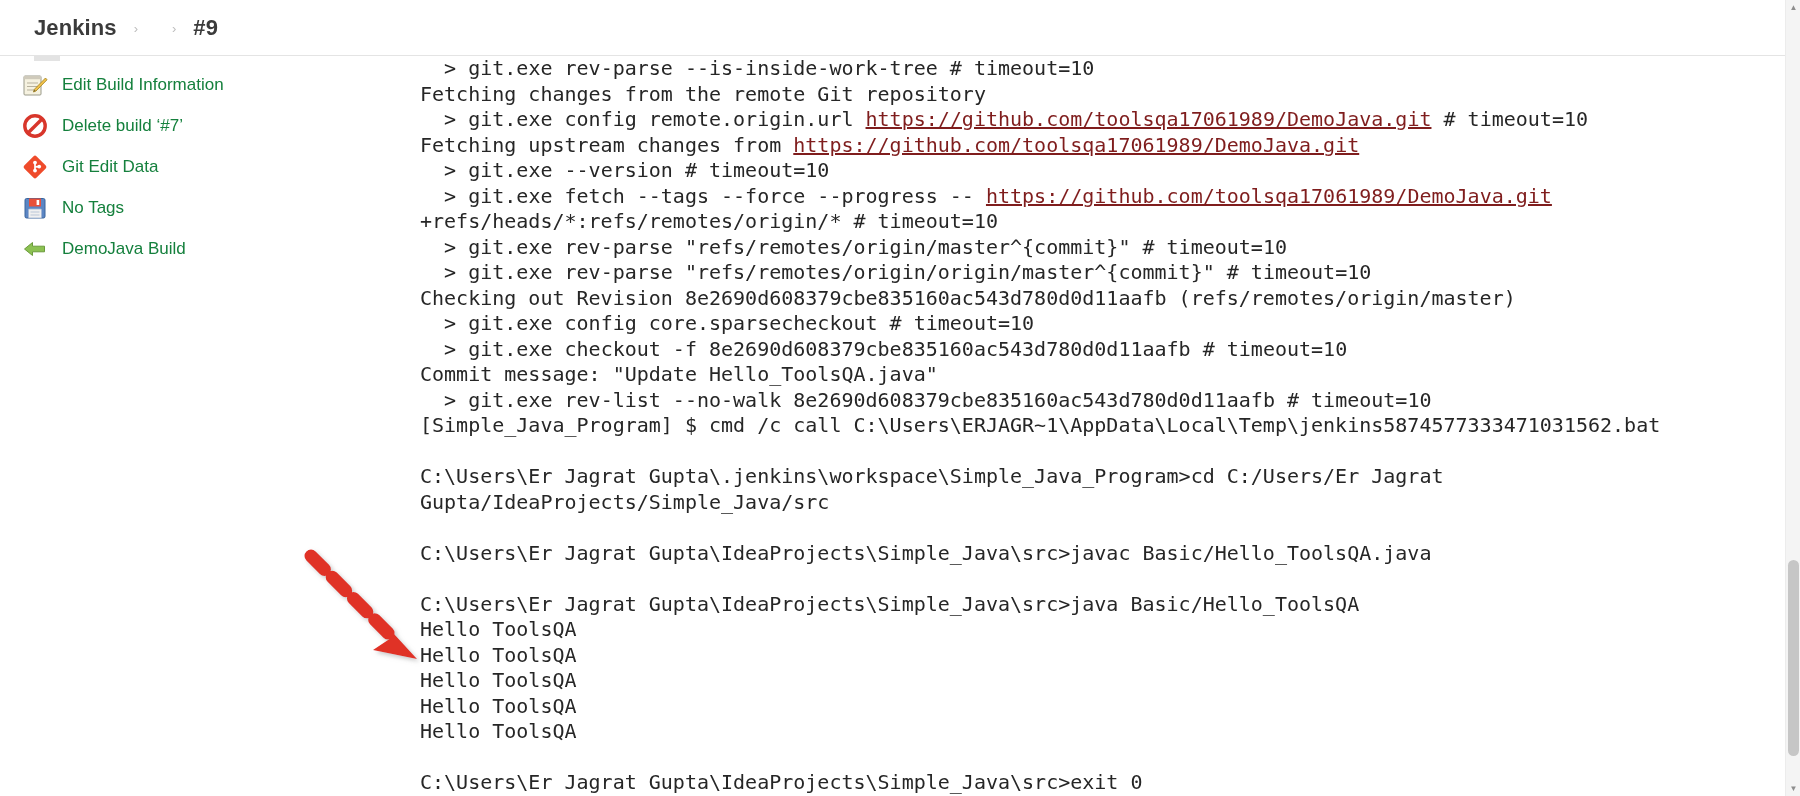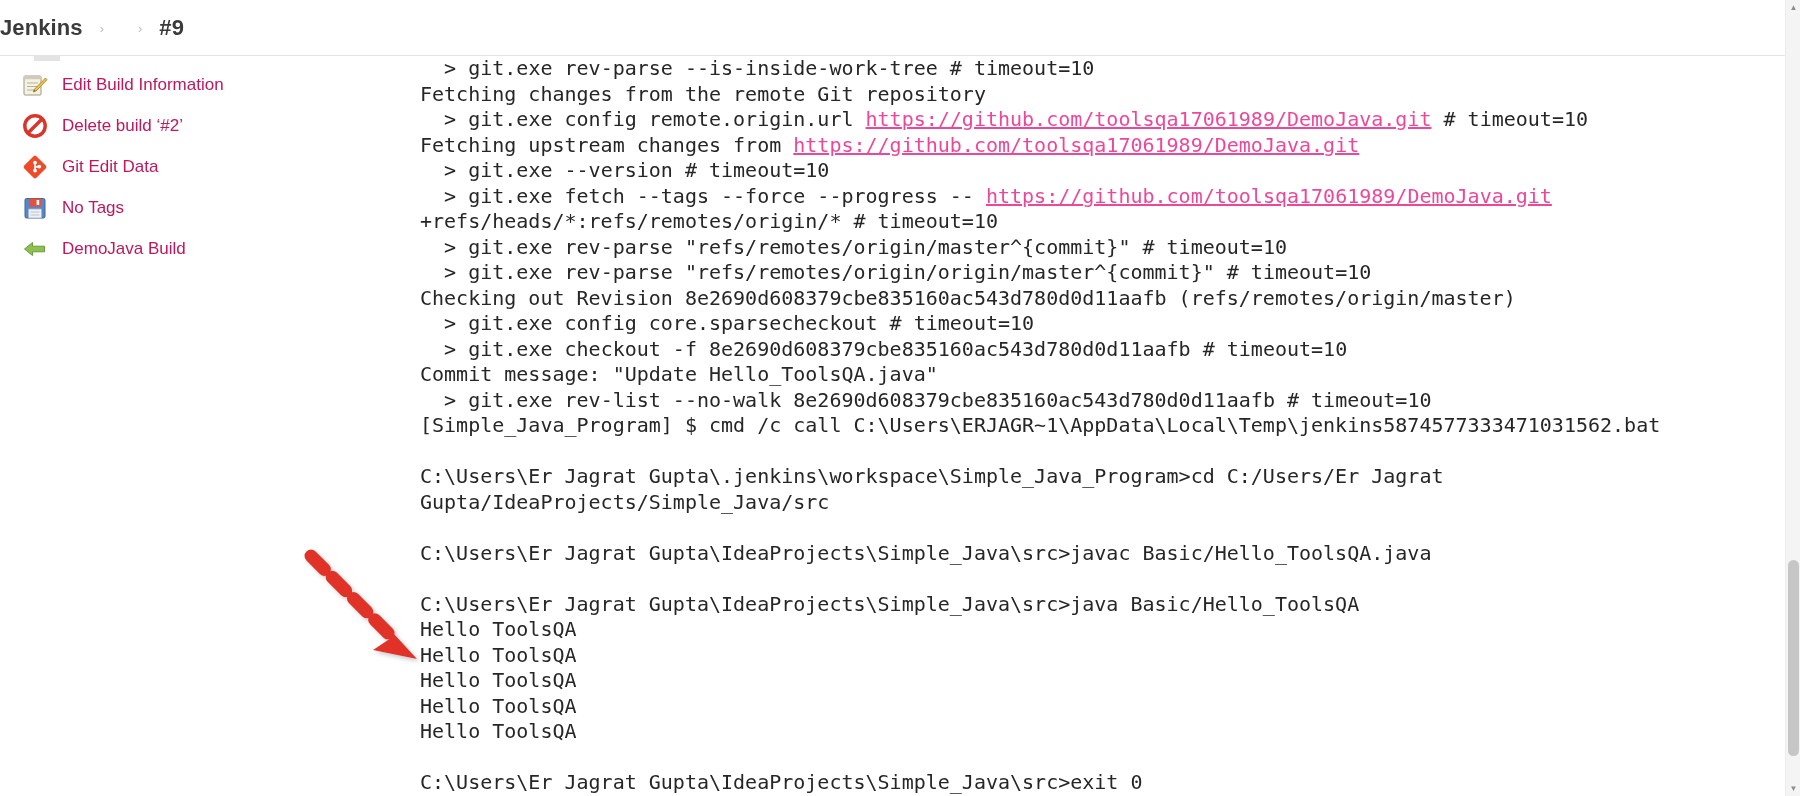--- a/index.html
+++ b/index.html
@@ -13,20 +13,21 @@
 
   
   .breadcrumb-bar {
     position: absolute;
     top: 0; left: 0;
     width: 1800px; height: 56px;
     background: #ffffff;
     border-bottom: 1px solid #e4e4e4;
     display: flex;
     align-items: center;
+    padding-left: 34px;
     z-index: 5;
     text-align: center;
   }
   .crumb {
     font-size: 22px;
     font-weight: bold;
     color: #3b3b3b;
     letter-spacing: 0.1px;
     white-space: nowrap;
   }
@@ -61,41 +62,41 @@
   }
   .side-icon {
     width: 26px; height: 26px;
     margin-right: 14px;
     flex: 0 0 26px;
     position: relative;
     display: block;
   }
   .side-label {
     font-size: 17px;
-    color: #be185d;
+    color: #15803d;
     white-space: nowrap;
   }
 
   
   .console {
     position: absolute;
     top: 56px; left: 410px;
     width: 1375px; height: 740px;
     background: #ffffff;
     font-family: "DejaVu Sans Mono", "Liberation Mono", monospace;
     font-size: 20px;
     line-height: 25.5px;
     color: #262626;
     white-space: pre-wrap;
     word-break: break-word;
     padding: 0 16px 0 10px;
   }
   .console .ln { display: block; min-height: 25.5px; }
   .console a {
-    color: #ec4899;
+    color: #7f1d1d;
     text-decoration: underline;
   }
 
   
   .scrollbar-track {
     position: absolute;
     top: 0; right: 0;
     width: 15px; height: 796px;
     background: #f4f4f4;
     border-left: 1px solid #ececec;
@@ -155,21 +156,21 @@
     <span class="side-label">Edit Build Information</span>
   </div>
 
   <div class="side-item">
     <span class="side-icon">
       <svg width="26" height="26" viewBox="0 0 26 26">
         <circle cx="13" cy="13" r="10.2" fill="#ffffff" stroke="#d8362b" stroke-width="3.4"></circle>
         <line x1="6.2" y1="19.8" x2="19.8" y2="6.2" stroke="#d8362b" stroke-width="3.4"></line>
       </svg>
     </span>
-    <span class="side-label">Delete build ‘#2’</span>
+    <span class="side-label">Delete build ‘#7’</span>
   </div>
 
   <div class="side-item">
     <span class="side-icon">
       <svg width="26" height="26" viewBox="0 0 26 26">
         <rect x="4.4" y="4.4" width="17.2" height="17.2" rx="2" transform="rotate(45 13 13)" fill="#ef4b2b"></rect>
         <circle cx="13" cy="8.6" r="1.9" fill="#ffffff"></circle>
         <circle cx="13" cy="16.6" r="1.9" fill="#ffffff"></circle>
         <circle cx="17.2" cy="12.6" r="1.9" fill="#ffffff"></circle>
         <line x1="13" y1="8.6" x2="13" y2="16.6" stroke="#ffffff" stroke-width="1.7"></line>

